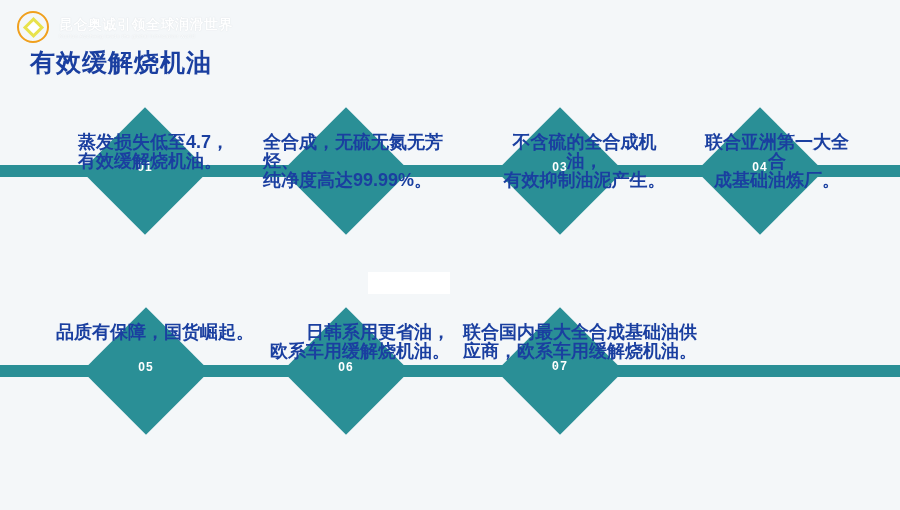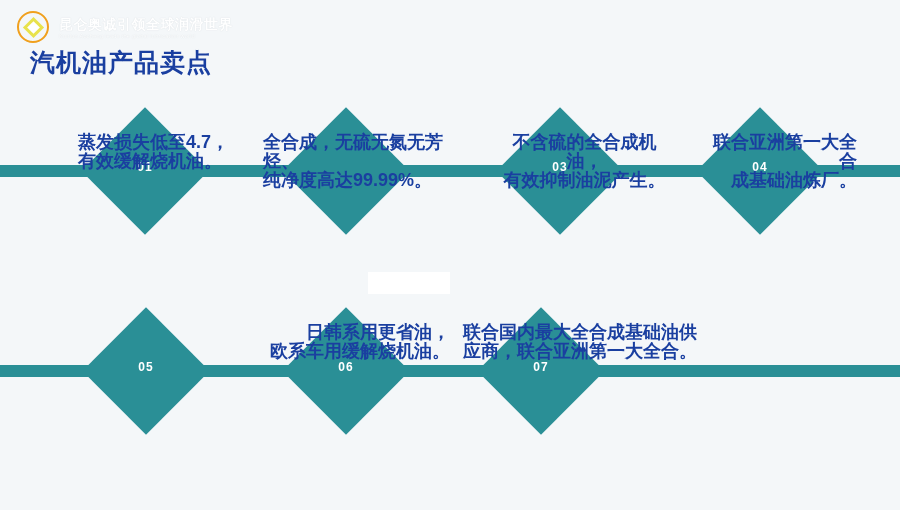--- a/index.html
+++ b/index.html
@@ -145,21 +145,21 @@
     line-height: 19px;
     white-space: pre-line;
   }
   .caption.row1 { top: 133px; }
   .caption.row2 { top: 323px; }
 
   
   .cap-01 { left: 78px; width: 170px; text-align: left; }
   .cap-02 { left: 263px; width: 180px; text-align: left; }
   .cap-03 { left: 497px; width: 175px; text-align: center; }
-  .cap-04 { left: 697px; width: 160px; text-align: right; }
+  .cap-04 { left: 697px; width: 160px; text-align: center; }
 
   
   .cap-05 { left: 56px; width: 200px; text-align: left; }
   .cap-06 { left: 265px; width: 185px; text-align: right; }
   .cap-07 { left: 463px; width: 240px; text-align: left; }
 
   .white-patch {
     position: absolute;
     left: 368px;
     top: 272px;
@@ -178,21 +178,21 @@
       <div class="ring"></div>
       <div class="diamond"></div>
       <div class="diamond2"></div>
     </div>
     <div class="logo-text">
       <div class="logo-cn">昆仑奥诚引领全球润滑世界</div>
       <div class="logo-en">Kunlun Aocheng leads the global lubrication world</div>
     </div>
   </div>
 
-  <div class="slide-title">汽机油产品卖点</div>
+  <div class="slide-title">有效缓解烧机油</div>
 
   <div class="row row-1">
     <div class="rail"></div>
 
     <div class="node" style="left:84px;">
       <div class="diamond-shape"></div>
       <div class="num">01</div>
     </div>
     <div class="node" style="left:285px;">
       <div class="diamond-shape"></div>
@@ -222,24 +222,25 @@
     <div class="rail"></div>
 
     <div class="node" style="left:85px;">
       <div class="diamond-shape"></div>
       <div class="num">05</div>
     </div>
     <div class="node" style="left:285px;">
       <div class="diamond-shape"></div>
       <div class="num">06</div>
     </div>
-    <div class="node" style="left:480px;">
+    <div class="node" style="left:499px;font-family:Liberation Mono, monospace;">
       <div class="diamond-shape"></div>
       <div class="num">07</div>
     </div>
   </div>
 
+  <div class="caption row2 cap-05">品质有保障，国货崛起。</div>
   <div class="caption row2 cap-06">日韩系用更省油，
 欧系车用缓解烧机油。</div>
   <div class="caption row2 cap-07">联合国内最大全合成基础油供
-应商，联合亚洲第一大全合。</div>
+应商，欧系车用缓解烧机油。</div>
 
 </div>
 
 </body></html>

